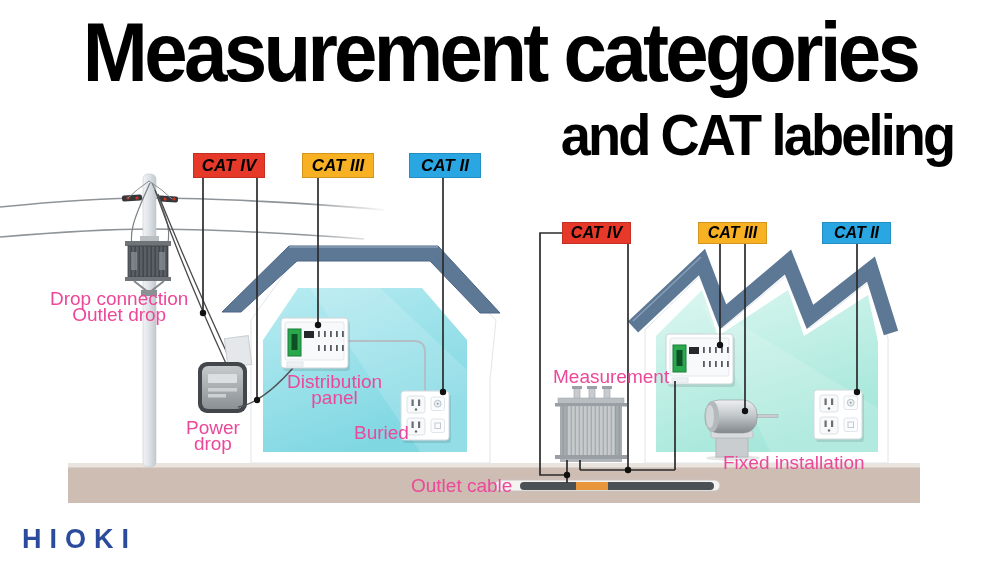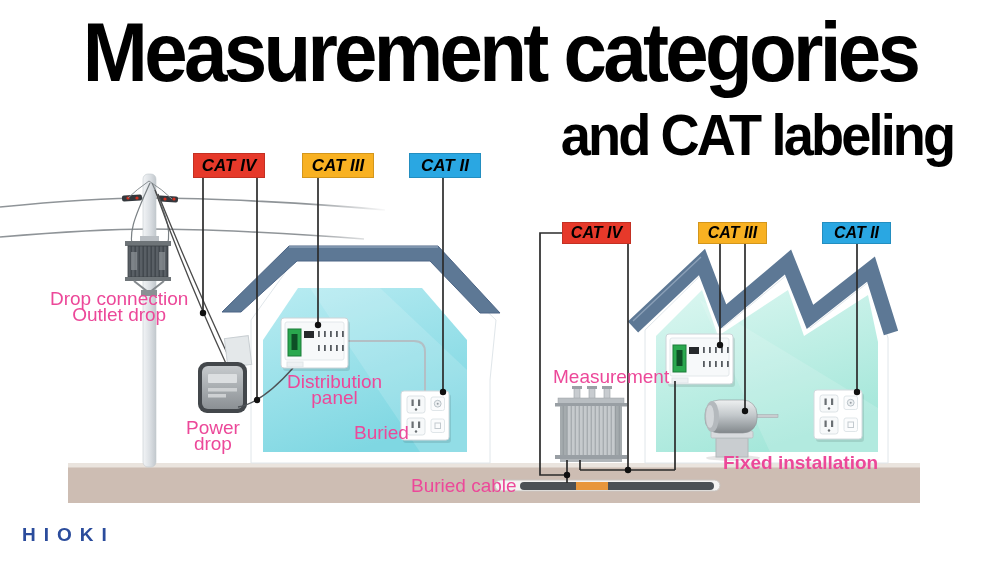--- a/index.html
+++ b/index.html
@@ -10,21 +10,21 @@
           font-weight:bold;font-size:84px;letter-spacing:-4px;color:#000;
           transform:scaleX(0.93);transform-origin:50% 0;}
   .title2{position:absolute;right:47px;top:102px;white-space:nowrap;
           font-weight:bold;font-size:57px;letter-spacing:-3px;color:#000;
           transform:scaleX(0.95);transform-origin:100% 0;}
   .cat{position:absolute;display:flex;align-items:center;justify-content:center;
        font-weight:bold;color:#000;box-shadow:inset 0 0 0 1px rgba(0,0,0,0.15);font-style:italic;}
   .cat.r1{width:72px;height:25px;font-size:17px;}
   .cat.r2{width:69px;height:22px;font-size:16px;}
   .ann{position:absolute;color:#ec4899;font-size:19px;line-height:15.5px;white-space:nowrap;text-align:center;}
-  .logo{position:absolute;left:22px;top:524px;font-size:19px;font-weight:bold;
+  .logo{position:absolute;left:22px;top:524px;font-size:27px;font-weight:bold;
         letter-spacing:8px;color:#2b4c9c;text-align:center;}
 </style>
 </head>
 <body>
 
 <div id="stage">
 
   <svg id="illustration" viewBox="0 0 1000 563" xmlns="http://www.w3.org/2000/svg">
     <defs>
       <linearGradient id="fadeLine" gradientUnits="userSpaceOnUse" x1="0" y1="0" x2="390" y2="0">
@@ -258,17 +258,17 @@
   <div class="ann" style="left:186px;top:420px;">
     <div>Power</div>
     <div>drop</div>
   </div>
   <div class="ann" style="left:287px;top:374px;">
     <div>Distribution</div>
     <div>panel</div>
   </div>
   <div class="ann" style="left:354px;top:425px;">Buried</div>
   <div class="ann" style="left:553px;top:369px;">Measurement</div>
-  <div class="ann" style="left:411px;top:478px;">Buried cable</div>
-  <div class="ann" style="left:723px;top:455px;font-weight:bold;">Fixed installation</div>
+  <div class="ann" style="left:411px;top:478px;">Outlet cable</div>
+  <div class="ann" style="left:723px;top:455px;">Fixed installation</div>
 
   <div class="logo" style="color: rgb(43, 76, 156);">HIOKI</div>
 </div>
 
 </body></html>

